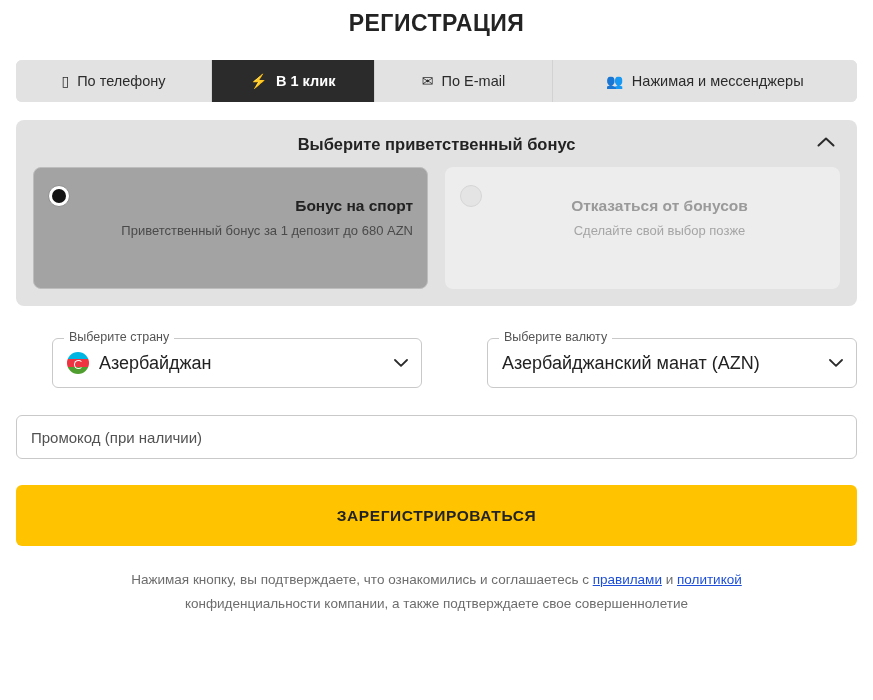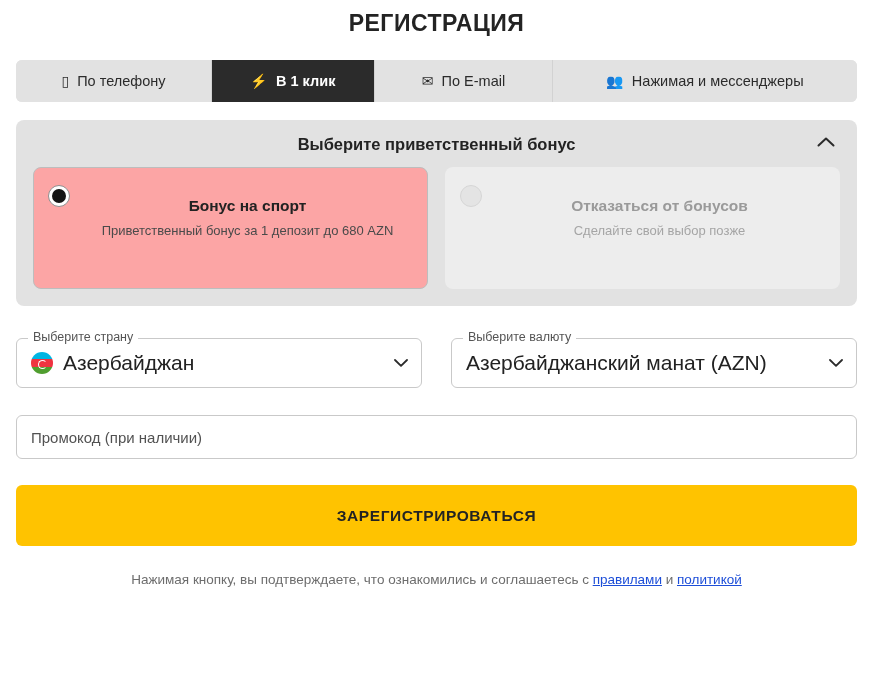--- a/index.html
+++ b/index.html
@@ -104,22 +104,23 @@
     background: #ededed;
     border-radius: 8px;
     border: 1px solid transparent;
     min-height: 122px;
     padding: 14px 14px 14px 48px;
     position: relative;
     text-align: center;
     cursor: pointer;
   }
   .bonus-card.selected {
-    background: #fca5a5;
+    background: #a3a3a3;
     border: 1px solid #bdbdbd;
+    text-align: right;
   }
   .bonus-card.disabled { color: #9a9a9a; }
   .radio {
     position: absolute;
     left: 14px;
     top: 17px;
     width: 22px; height: 22px;
     border-radius: 50%;
     background: #ffffff;
     border: 1px solid #cfcfcf;
@@ -156,20 +157,21 @@
   
   .select-row {
     display: flex;
     gap: 29px;
     margin-top: 32px;
   }
   .field {
     position: relative;
     flex: 1 1 0;
     height: 50px;
+    margin-left: 36px;
   }
   .field-box {
     position: absolute;
     inset: 0;
     border: 1px solid #c9c9c9;
     border-radius: 6px;
     background: #fff;
     display: flex;
     align-items: center;
     padding: 0 40px 0 14px;
@@ -180,21 +182,21 @@
     left: 12px;
     top: -8px;
     background: #ffffff;
     padding: 0 5px;
     font-size: 12.5px;
     color: #555;
     line-height: 14px;
     z-index: 2;
   }
   .field-value {
-    font-size: 21px;
+    font-size: 18px;
     color: #222;
     white-space: nowrap;
     overflow: hidden;
     text-overflow: ellipsis;
     text-align: center;
   }
   .flag {
     width: 22px; height: 22px;
     border-radius: 50%;
     margin-right: 10px;
@@ -347,15 +349,16 @@
 
   
   <input class="promo" type="text" placeholder="Промокод (при наличии)" style="">
 
   
   <button class="submit">ЗАРЕГИСТРИРОВАТЬСЯ</button>
 
   
   <div class="footer">
     <span>Нажимая кнопку, вы подтверждаете, что ознакомились и соглашаетесь с </span><a>правилами</a><span> и </span><a>политикой</a><br>
+    <span>конфиденциальности компании, а также подтверждаете свое совершеннолетие</span>
   </div>
 
 </div>
 
 </body></html>

